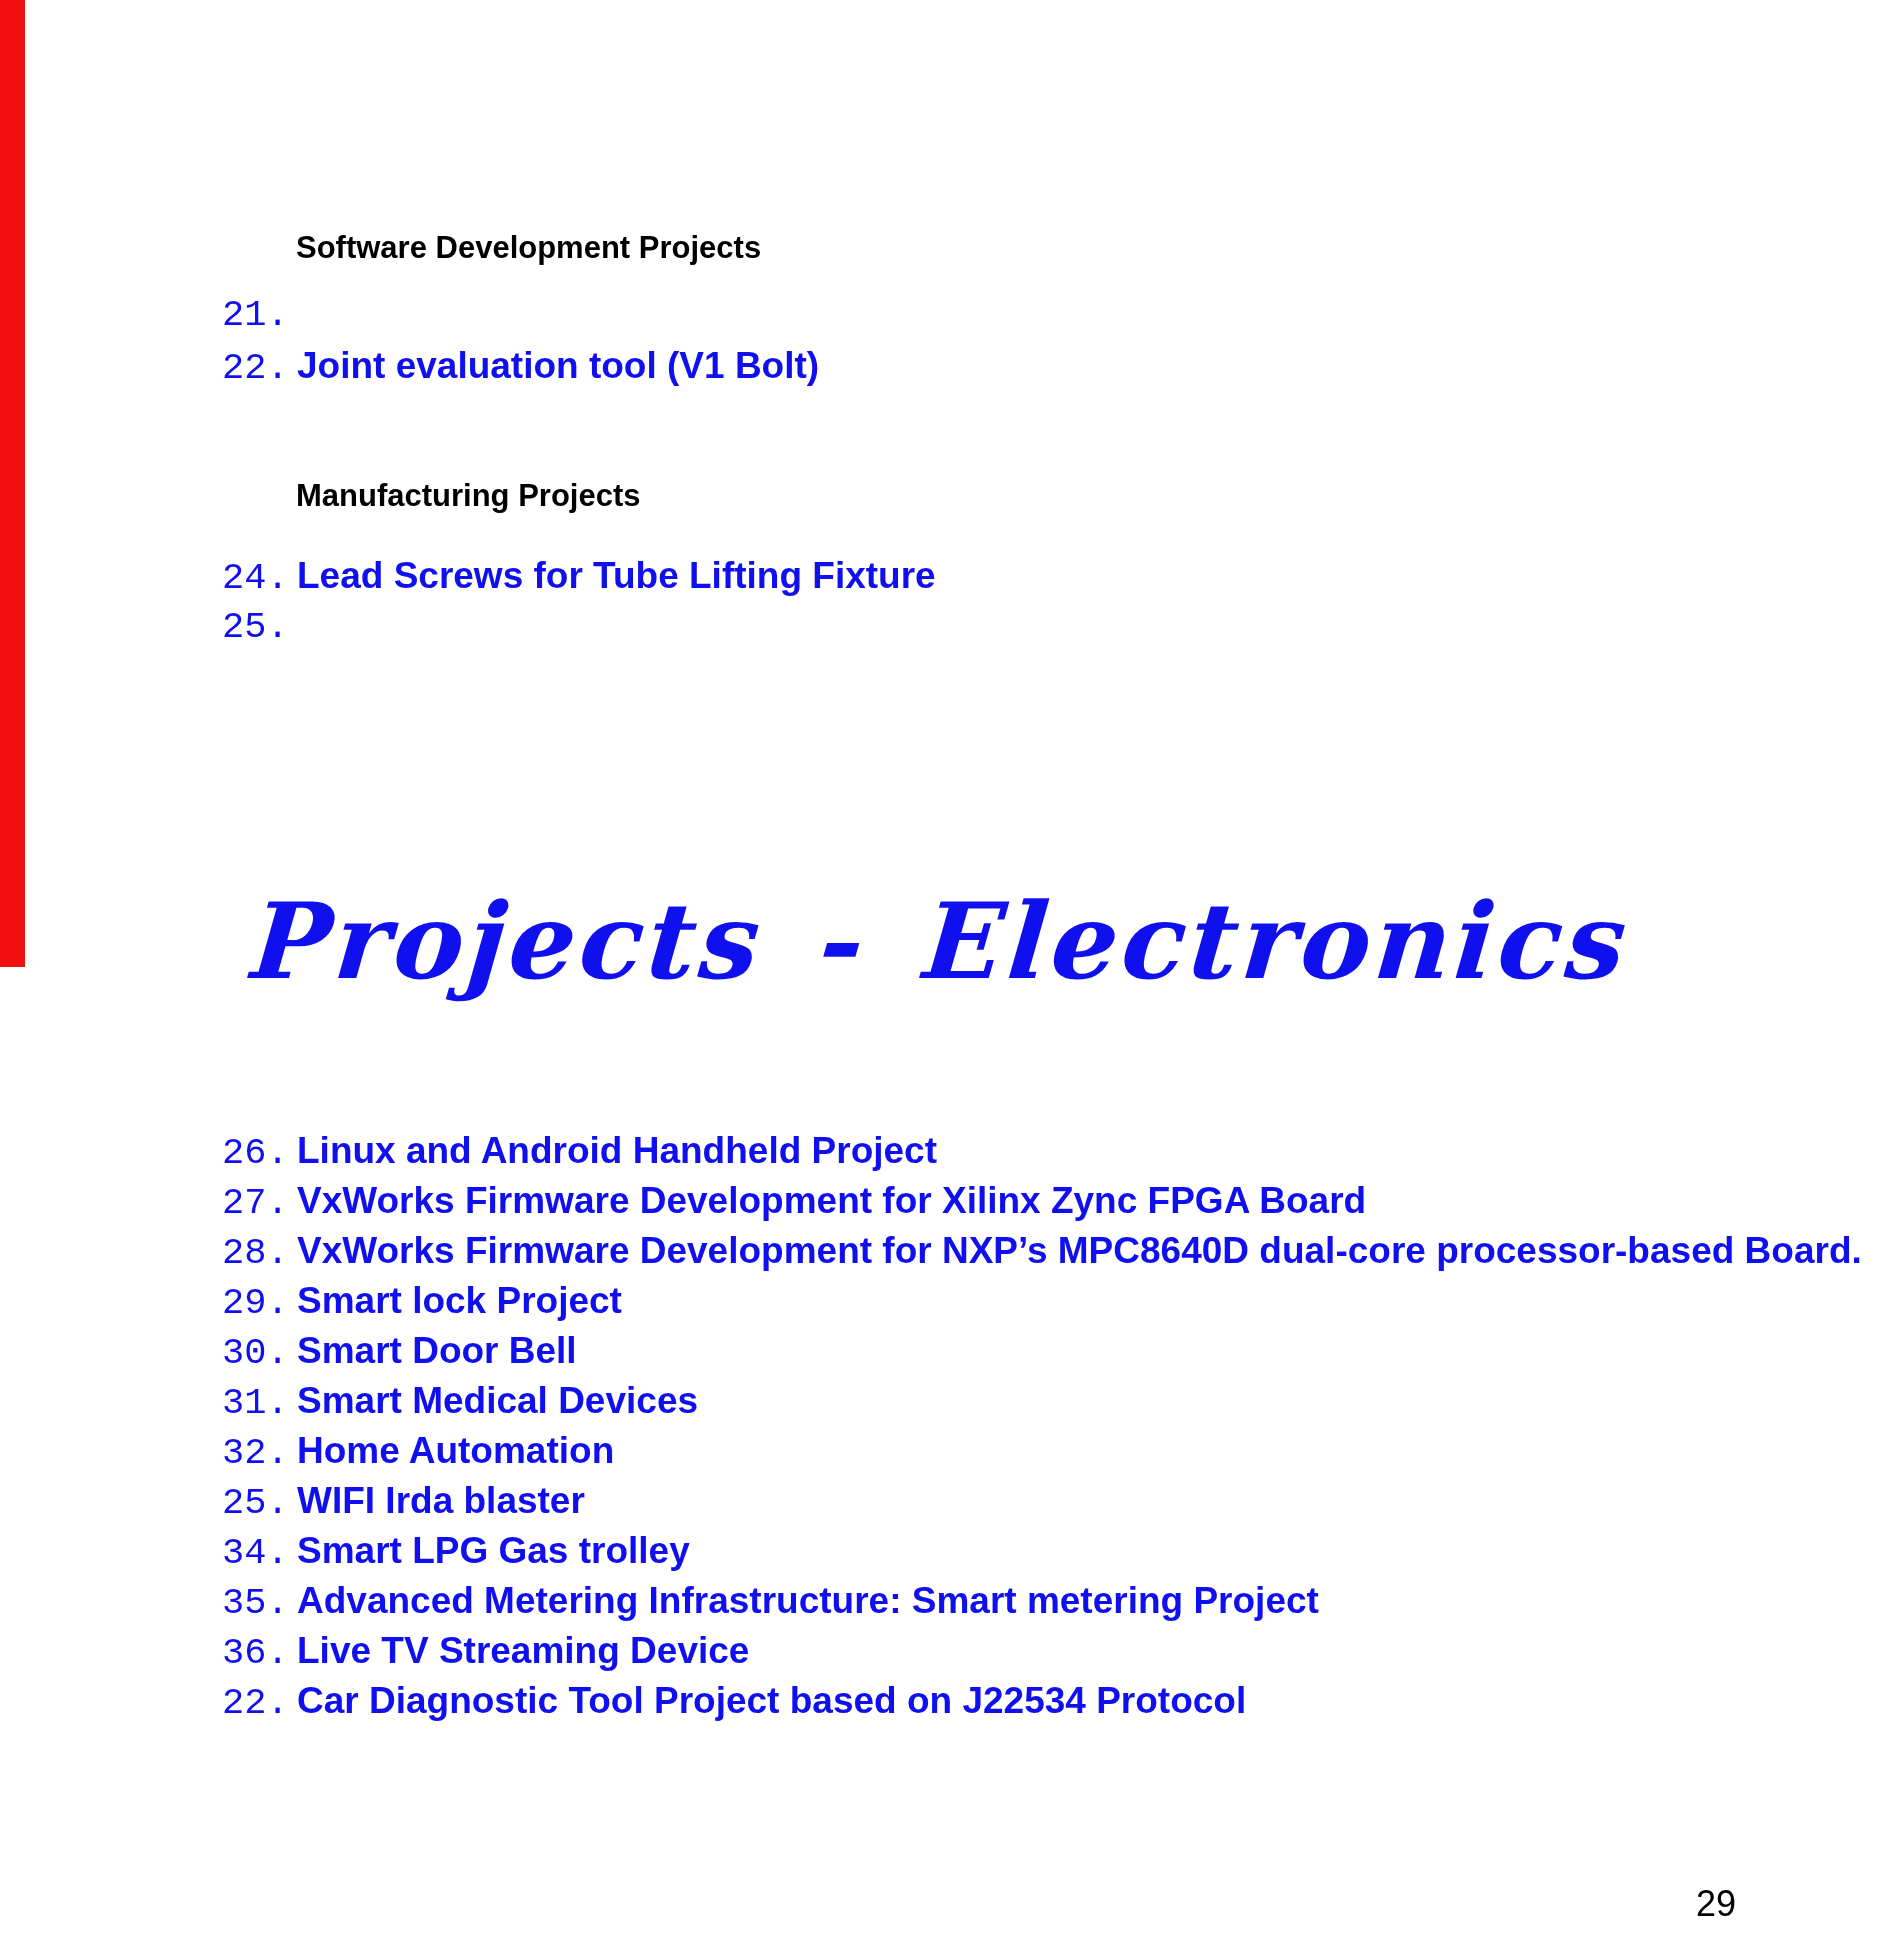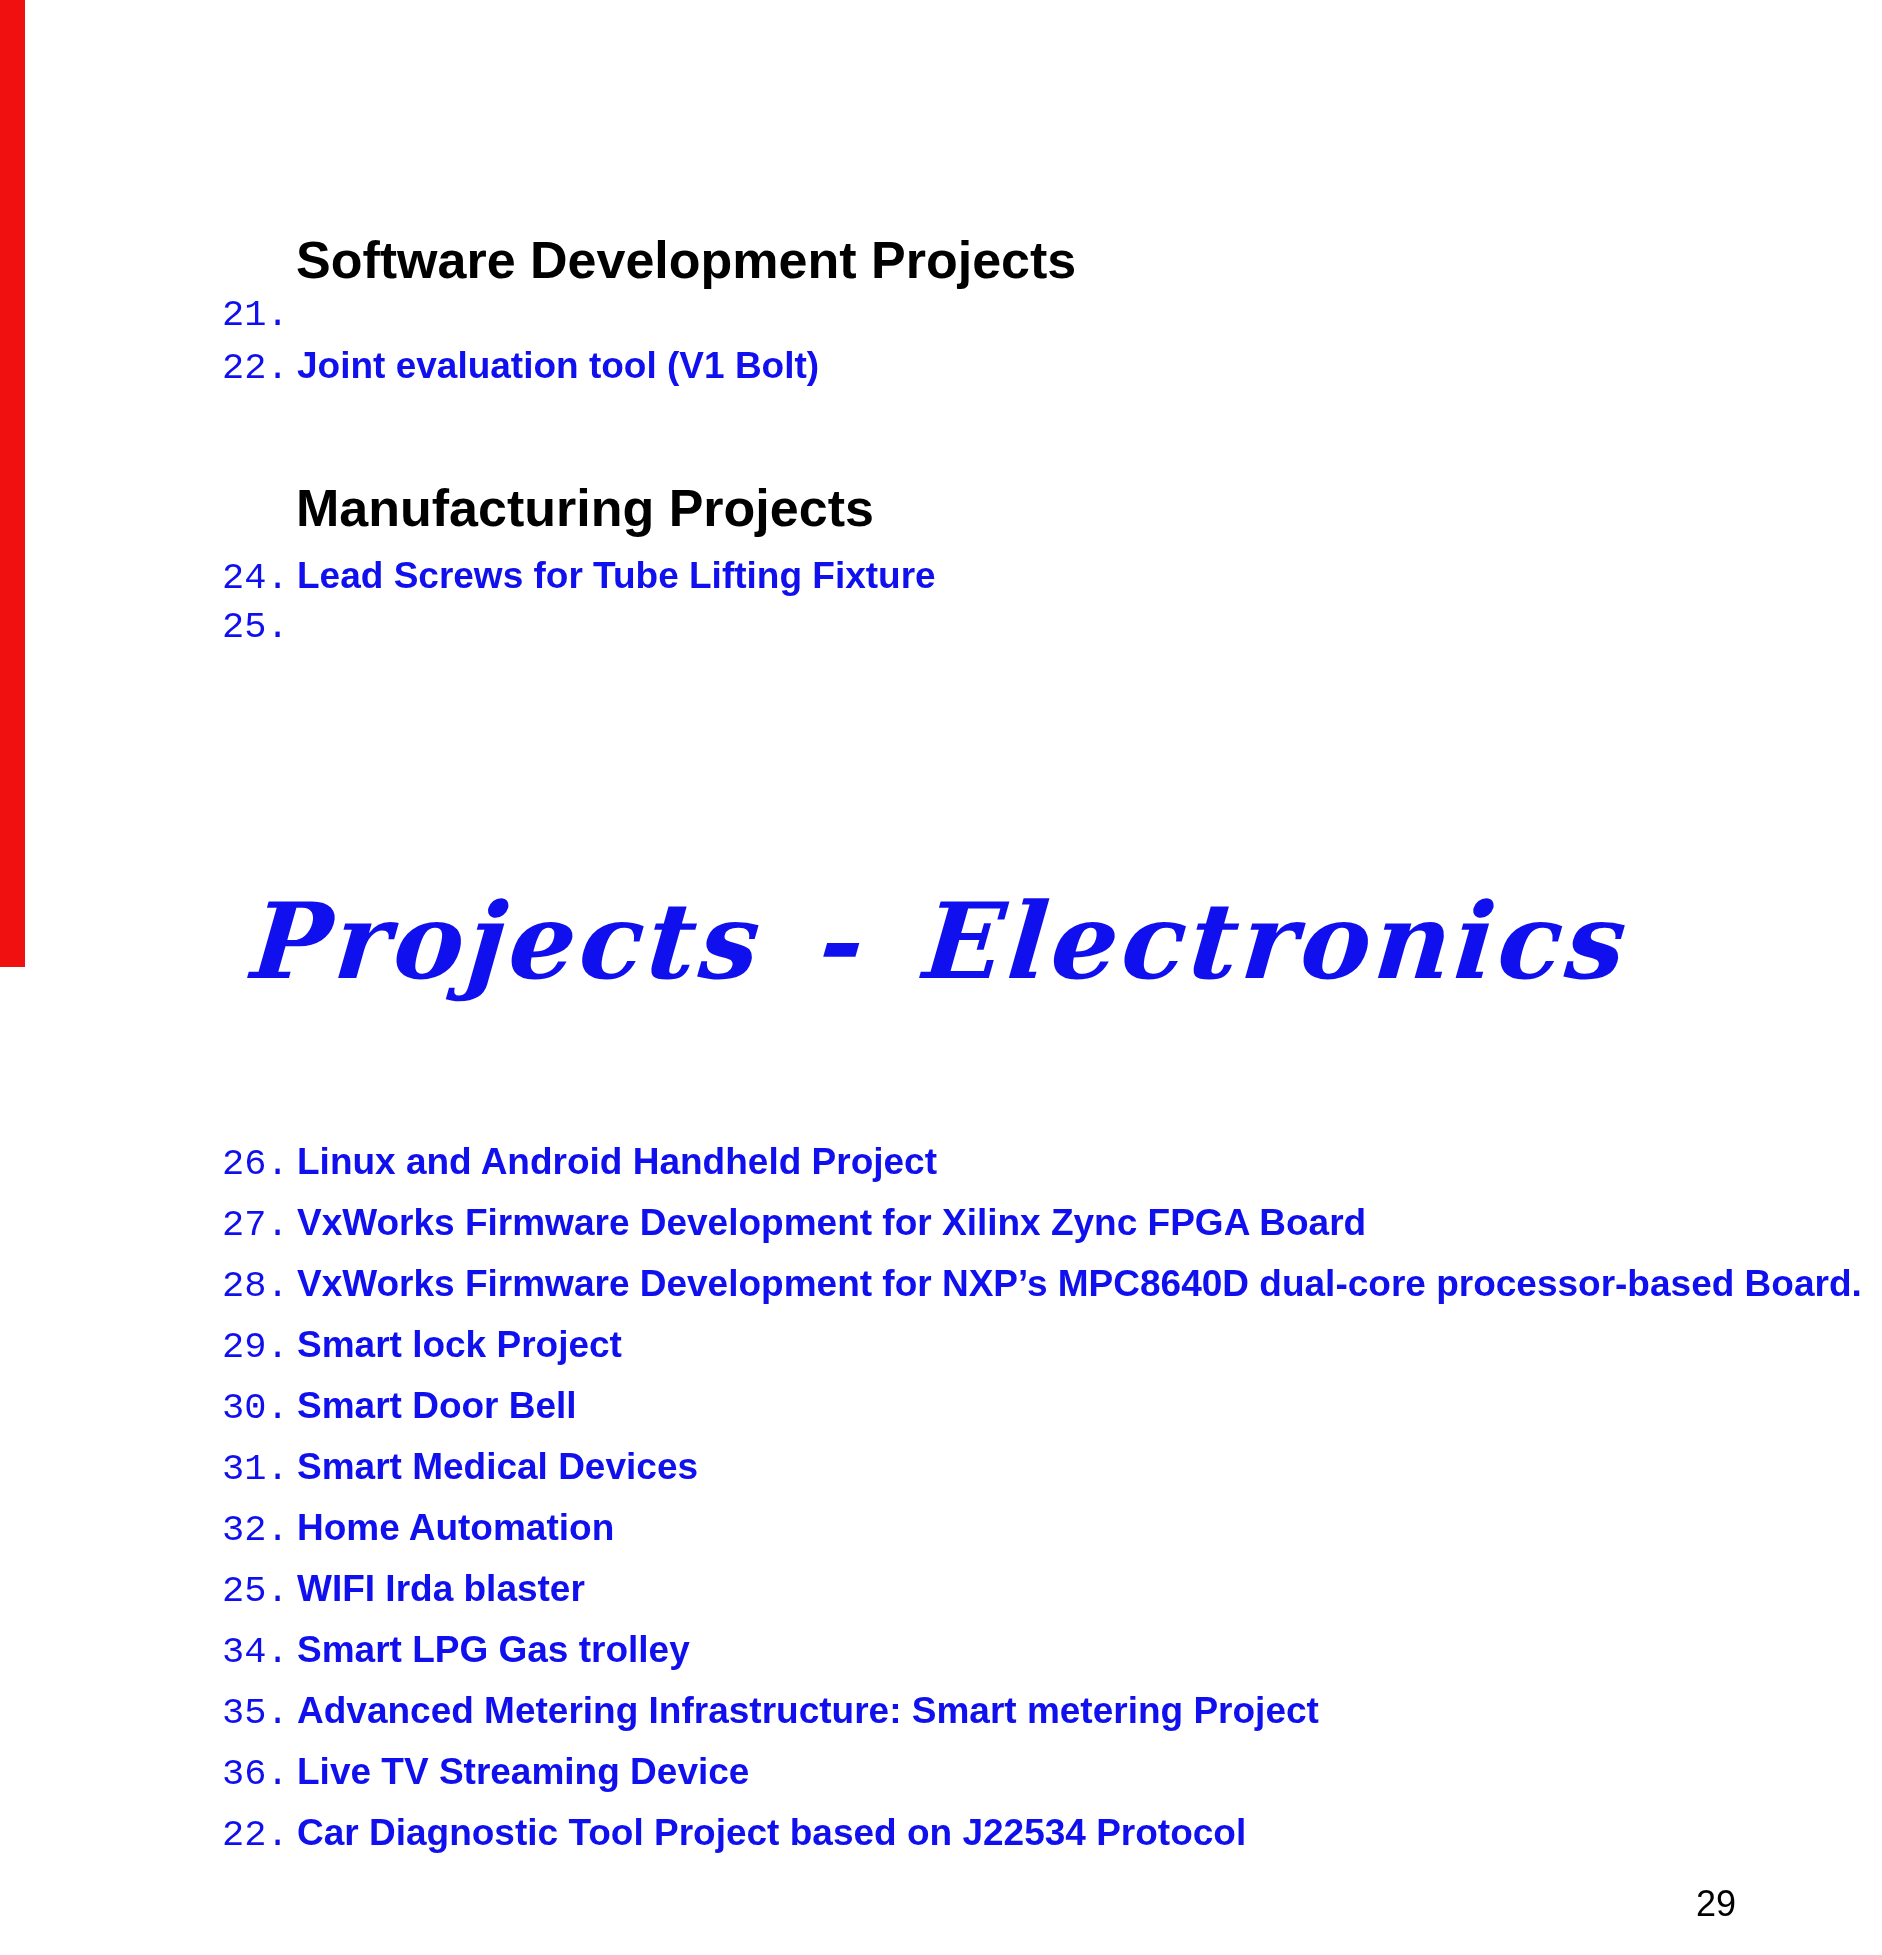--- a/index.html
+++ b/index.html
@@ -19,35 +19,35 @@
   .red-bar {
     position: absolute;
     left: 0; top: 0;
     width: 25px; height: 967px;
     background: var(--red);
   }
 
   .sec-heading {
     position: absolute;
     left: 296px;
-    font-size: 52px;
+    font-size: 31px;
     font-weight: 700;
     color: var(--black);
     white-space: nowrap;
   }
   #heading-software { top: 230px; }
   #heading-manufacturing { top: 478px; }
 
   .plist { position: absolute; left: 222px; }
   #list-software { top: 294px; }
   #list-manufacturing { top: 555px; }
   #list-electronics { top: 1130px; }
 
   .row { display: flex; align-items: baseline; height: 51px; }
-  #list-electronics .row { height: 50px; margin-top: 11px; }
+  #list-electronics .row { height: 50px; }
 
   .num {
     width: 75px;
     flex: 0 0 75px;
     font-size: 37px;
     font-weight: 400;
     color: var(--blue);
     font-family: Liberation Mono, monospace;
   }
   .txt {

